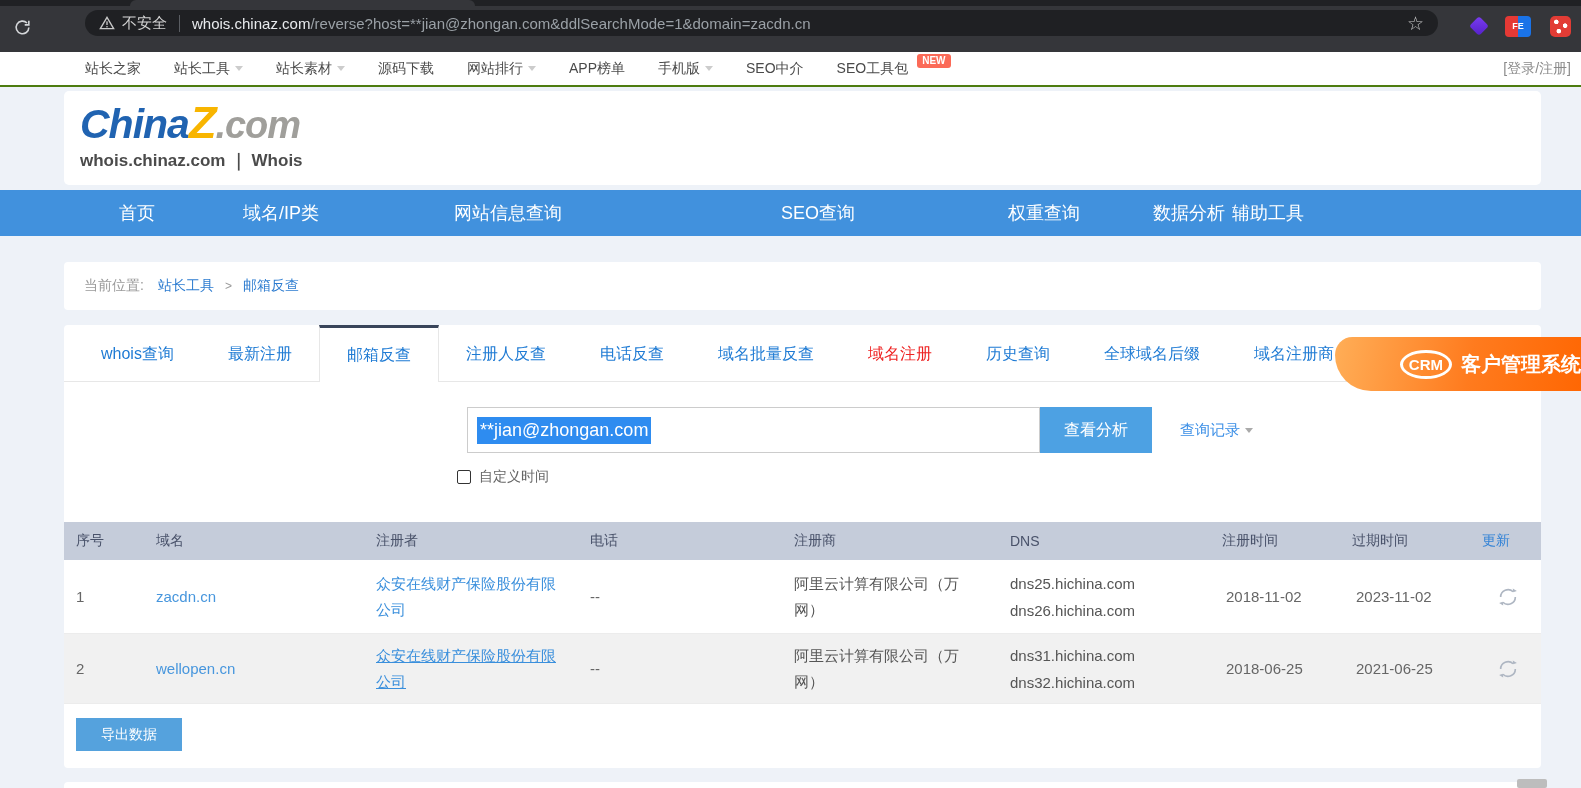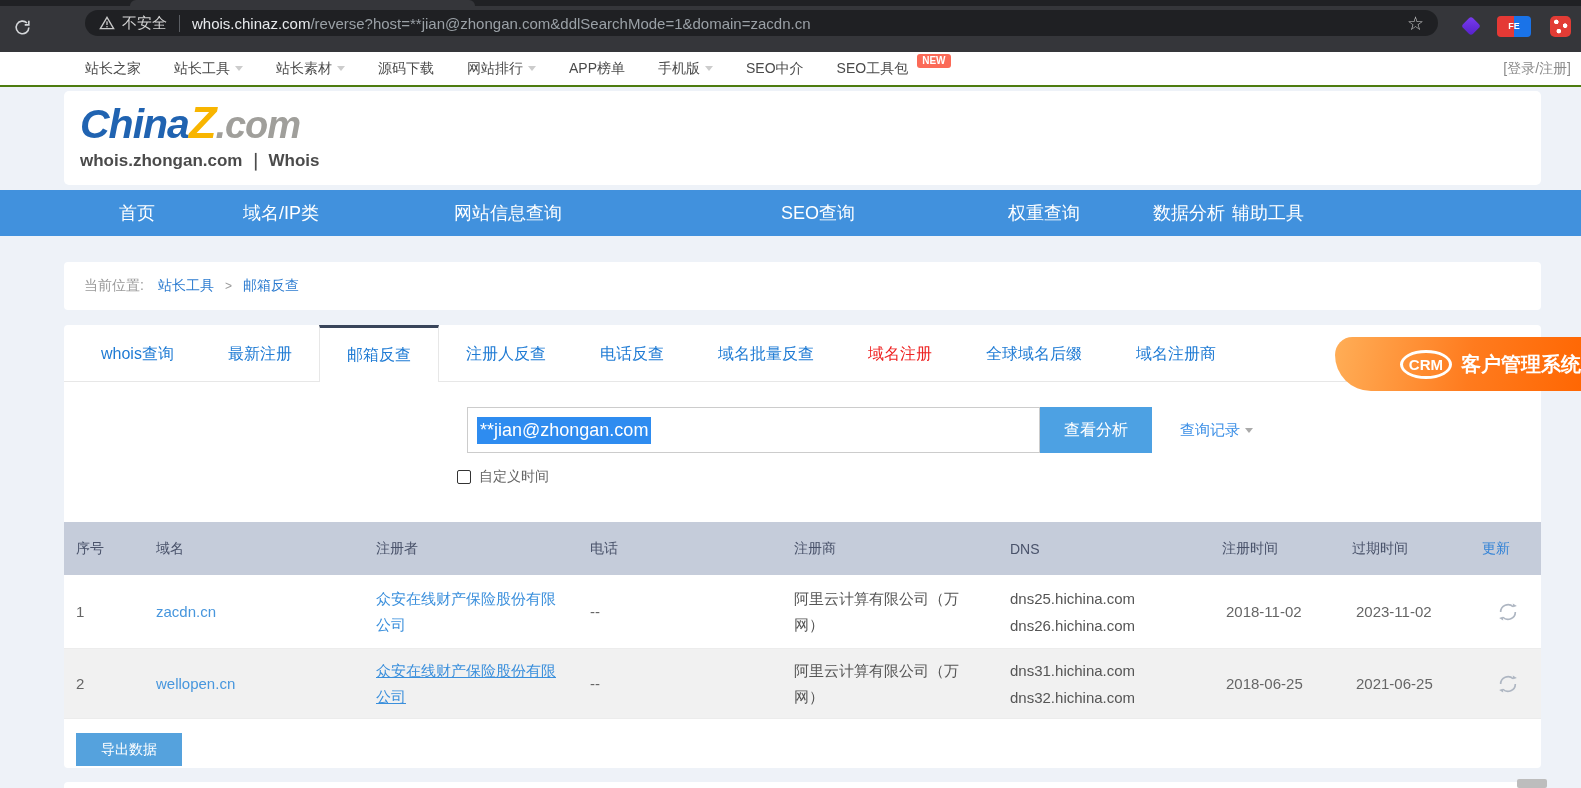--- a/index.html
+++ b/index.html
@@ -15,21 +15,21 @@
   .addr-pill { position:absolute; left:85px; top:10px; width:1353px; height:26px; background:#1f2023; border-radius:17px; display:flex; align-items:center; padding:0 14px; }
   .warn-icon { display:flex; margin-right:7px; }
   .sec-label { color:#d2d2d2; font-size:15px; }
   .addr-div { width:1px; height:17px; background:#5a5d62; margin:0 12px; }
   .url { font-size:15px; white-space:nowrap; overflow:hidden; flex:1; }
   .url .host { color:#e8eaed; }
   .url .rest { color:#9aa0a6; }
   .star { color:#c8c8c8; font-size:19px; margin-left:10px; }
   .ext-tray { position:absolute; right:10px; top:0; height:52px; display:flex; align-items:center; gap:19px; }
   .ext-diamond { width:14px; height:14px; background:linear-gradient(135deg,#7a3df0,#5520c9); transform:rotate(45deg); border-radius:3px; }
-  .ext-fe { width:34px; height:21px; border-radius:4px; background:linear-gradient(90deg,#e53935 50%,#1a73e8 50%); color:#fff; font-size:9px; font-weight:bold; display:flex; align-items:center; justify-content:center; letter-spacing:0; }
+  .ext-fe { width:26px; height:21px; border-radius:4px; background:linear-gradient(90deg,#e53935 50%,#1a73e8 50%); color:#fff; font-size:9px; font-weight:bold; display:flex; align-items:center; justify-content:center; letter-spacing:0; }
   .ext-dice { width:21px; height:21px; border-radius:5px; background:
       radial-gradient(circle at 30% 28%, #fff 2px, transparent 2.6px),
       radial-gradient(circle at 72% 46%, #fff 2px, transparent 2.6px),
       radial-gradient(circle at 42% 72%, #fff 2px, transparent 2.6px),
       #e23c35; }
 
   
   .topnav { height:35px; background:#fff; border-bottom:2px solid #4d7c0f; display:flex; align-items:center; padding-left:85px; font-size:14px; }
   .tn-item { color:#4a4a4a; margin-right:33px; display:flex; align-items:center; }
   .caret { display:inline-block; width:0; height:0; border-left:4px solid transparent; border-right:4px solid transparent; border-top:5px solid #ccc; margin-left:5px; }
@@ -70,21 +70,21 @@
   .search-input { position:absolute; left:403px; top:25px; width:573px; height:46px; border:1px solid #ccc; display:flex; align-items:center; padding-left:9px; font-size:18px; }
   .sel { background:#2e8cf0; color:#fff; padding:3px 3px; }
   .analyze-btn { position:absolute; left:976px; top:25px; width:112px; height:46px; background:#4da1e3; color:#fff; font-size:16px; border:none; display:flex; align-items:center; justify-content:center; }
   .history-link { position:absolute; left:1116px; top:39px; color:#3a8ee6; font-size:15px; display:flex; align-items:center; }
   .history-link .caret { border-top-color:#aaa; }
   .custom-time { position:absolute; left:393px; top:86px; display:flex; align-items:center; gap:8px; color:#666; font-size:14px; }
   .cb { width:14px; height:14px; border:1.5px solid #333; border-radius:2px; background:#fff; }
 
   
   .grid { display:grid; grid-template-columns:80px 220px 214px 204px 216px 212px 130px 130px 1fr; padding-left:12px; align-items:center; }
-  .thead { background:#c5ccda; height:53px; color:#49526a; font-size:14px; }
+  .thead { background:#c5ccda; height:38px; color:#49526a; font-size:14px; }
   .thead .upd { color:#3282d6; }
   .trow { border-bottom:1px solid #ececec; font-size:15px; color:#666; }
   .trow.r1 { height:74px; }
   .trow.r2 { height:70px; background:#f1f1f1; }
   .cell-wrap { line-height:26px; align-self:center; padding-right:26px; }
   .idx { color:#666; }
   .domain-link { color:#4796dd; }
   .registrant-link { color:#3a8fdc; }
   .registrant-link.underlined { text-decoration:underline; }
   .registrar-cell { color:#555; }
@@ -161,21 +161,21 @@
     </a>
   <a class="tn-item">
       <span>SEO工具包</span>
     </a>
   <span class="new-badge">NEW</span>
   <a class="login">[登录/注册]</a>
 </div>
 
 <div class="logo-card">
   <div class="brand"><span class="p1">China</span><span class="p2">Z</span><span class="p3">.com</span></div>
-  <div class="subtitle">whois.zhongan.com ｜ Whois</div>
+  <div class="subtitle">whois.chinaz.com ｜ Whois</div>
 </div>
 
 <div class="bluebar">
   <a class="bb-item bb-1">首页</a>
   <a class="bb-item bb-2">域名/IP类</a>
   <a class="bb-item bb-3">网站信息查询</a>
   <a class="bb-item bb-4">SEO查询</a>
   <a class="bb-item bb-5">权重查询</a>
   <a class="bb-item bb-6">数据分析</a>
   <a class="bb-item bb-7">辅助工具</a>
@@ -190,20 +190,21 @@
 
 <div class="main-card">
   <div class="tab-row">
     <a class="tab">whois查询</a>
     <a class="tab">最新注册</a>
     <a class="tab active">邮箱反查</a>
     <a class="tab">注册人反查</a>
     <a class="tab">电话反查</a>
     <a class="tab">域名批量反查</a>
     <a class="tab red">域名注册</a>
+    <a class="tab">历史查询</a>
     <a class="tab">全球域名后缀</a>
     <a class="tab">域名注册商</a>
   </div>
   <a class="crm-banner">
     <span class="crm-oval">CRM</span>
     <span class="crm-label">客户管理系统</span>
   </a>
 
   <div class="search-wrap">
     <div class="search-input">

